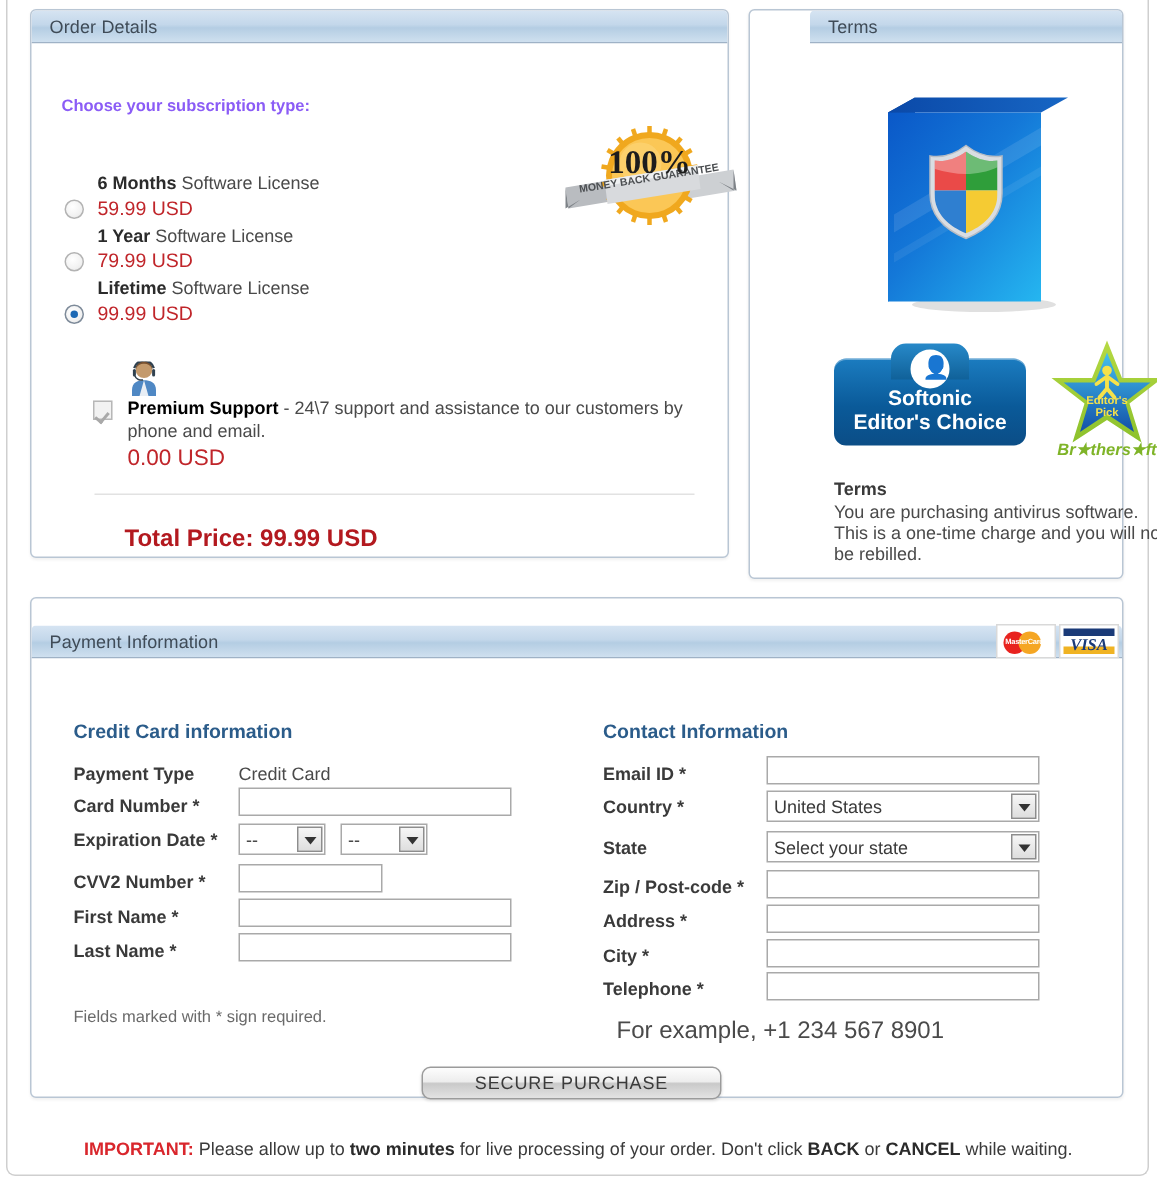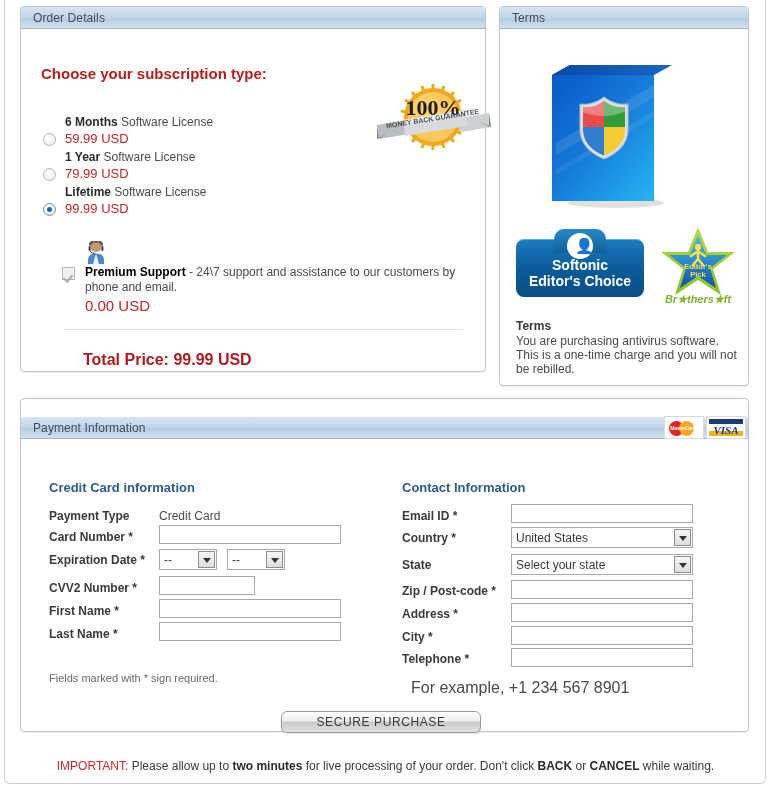--- a/index.html
+++ b/index.html
@@ -47,22 +47,22 @@
     letter-spacing: 0.1px;
   }
 
   
   #order-panel { left: 20px; top: 6px; width: 466px; height: 366px; }
   #order-body { position: relative; padding: 0; height: 342px; }
 
   .subs-title {
     position: absolute;
     left: 20px; top: 36px;
-    font-size: 15px; font-weight: bold;
-    color: #b91c1c;
+    font-size: 11px; font-weight: bold;
+    color: #8b5cf6;
   }
 
   .opt-row { position: absolute; left: 22px; }
   .radio {
     position: absolute;
     left: 0; top: 18px;
     width: 13px; height: 13px;
     border-radius: 50%;
     border: 1px solid #b3b3b3;
     background: radial-gradient(circle at 40% 35%, #ffffff 0%, #f2f2f2 60%, #e4e4e4 100%);
@@ -138,21 +138,21 @@
   }
   #total-price {
     position: absolute;
     left: 62px; top: 322px;
     font-size: 16px; font-weight: bold;
     color: #2b2b2b;
   }
   #total-price span { color: #b3191f; }
 
   
-  #terms-panel { left: 499px; top: 6px; width: 250px; height: 380px; }
+  #terms-panel { left: 499px; top: 6px; width: 250px; height: 380px; padding-left: 40px; }
   #terms-body { position: relative; height: 356px; }
 
   #box-art { position: absolute; left: 36px; top: 22px; width: 152px; height: 162px; }
 
   #badge-softonic {
     position: absolute; left: 16px; top: 210px;
     width: 128px; height: 58px;
     border-radius: 8px;
     background: linear-gradient(to bottom, #1b7cc0 0%, #0a5a99 55%, #0b4d86 100%);
     box-shadow: inset 0 1px 0 rgba(255,255,255,0.35);
@@ -303,21 +303,21 @@
     box-shadow: 0 1px 2px rgba(0,0,0,0.12);
   }
 
   
   #footer-note {
     position: absolute;
     left: 0; top: 759px; width: 771px;
     text-align: center;
     font-size: 12px; color: #3a3a3a;
   }
-  #footer-note .imp { color: #d9262c; font-weight: normal; }
+  #footer-note .imp { color: #d9262c; font-weight: bold; }
   #footer-note b { color: #2b2b2b; }
 </style>
 </head>
 <body>
 
 <div id="page-frame"></div>
 
 <div class="panel" id="order-panel">
   <div class="panel-head">
     <span class="panel-head-title">Order Details</span>

